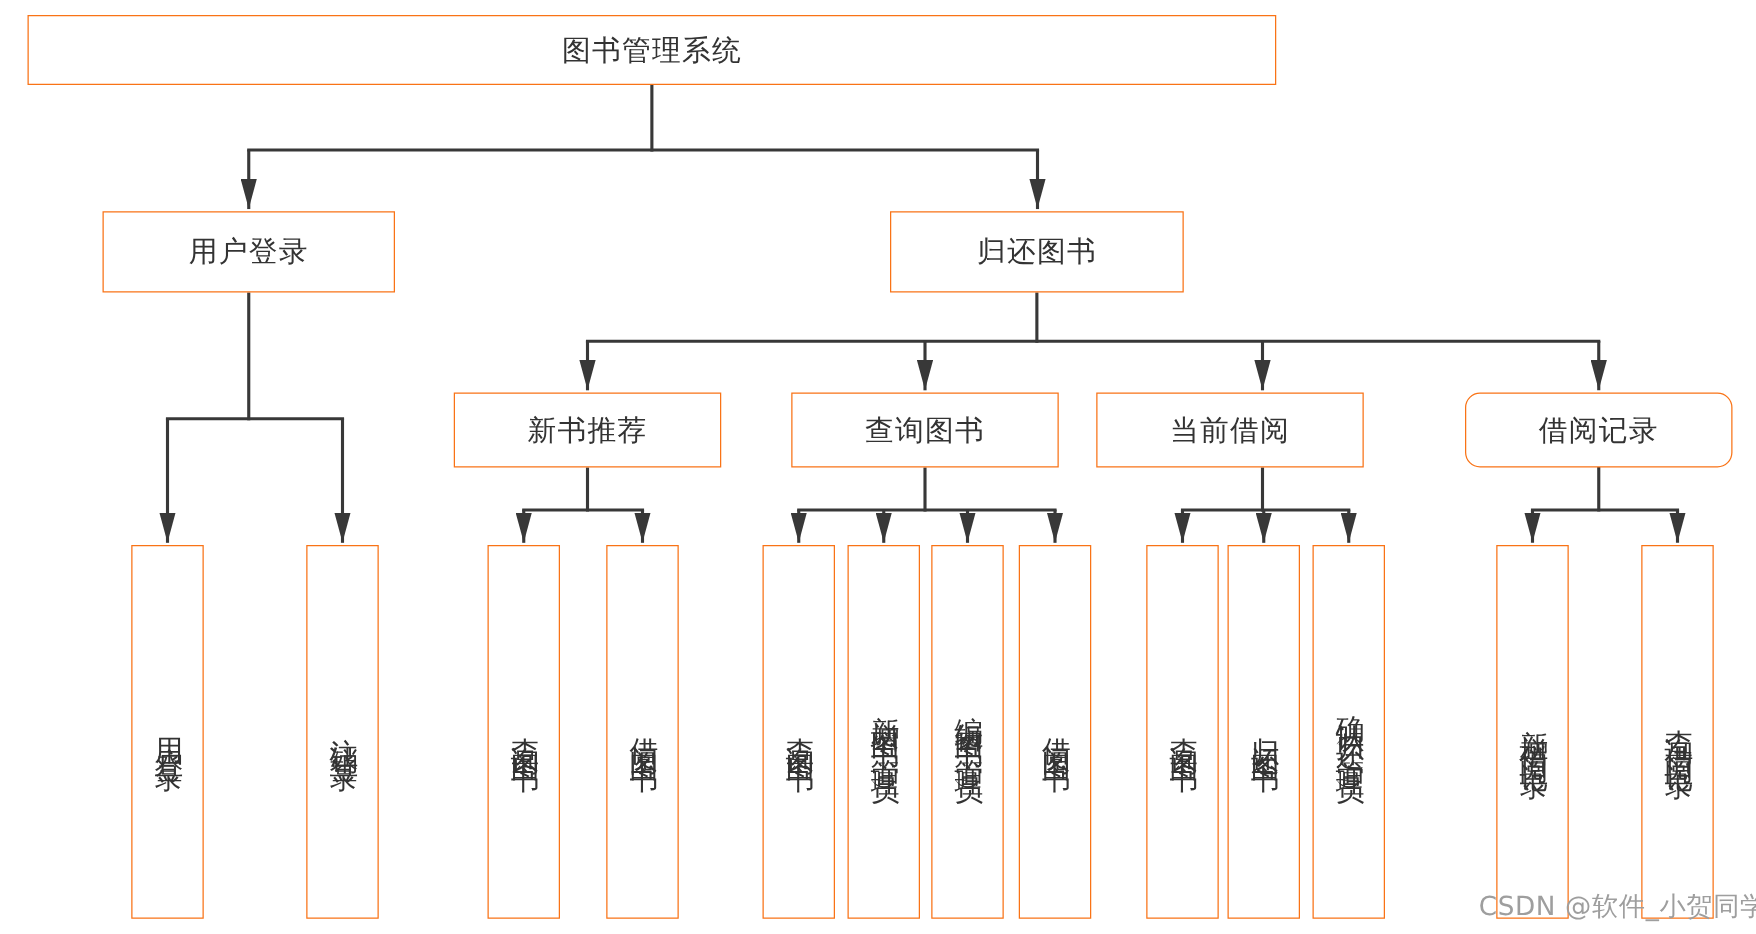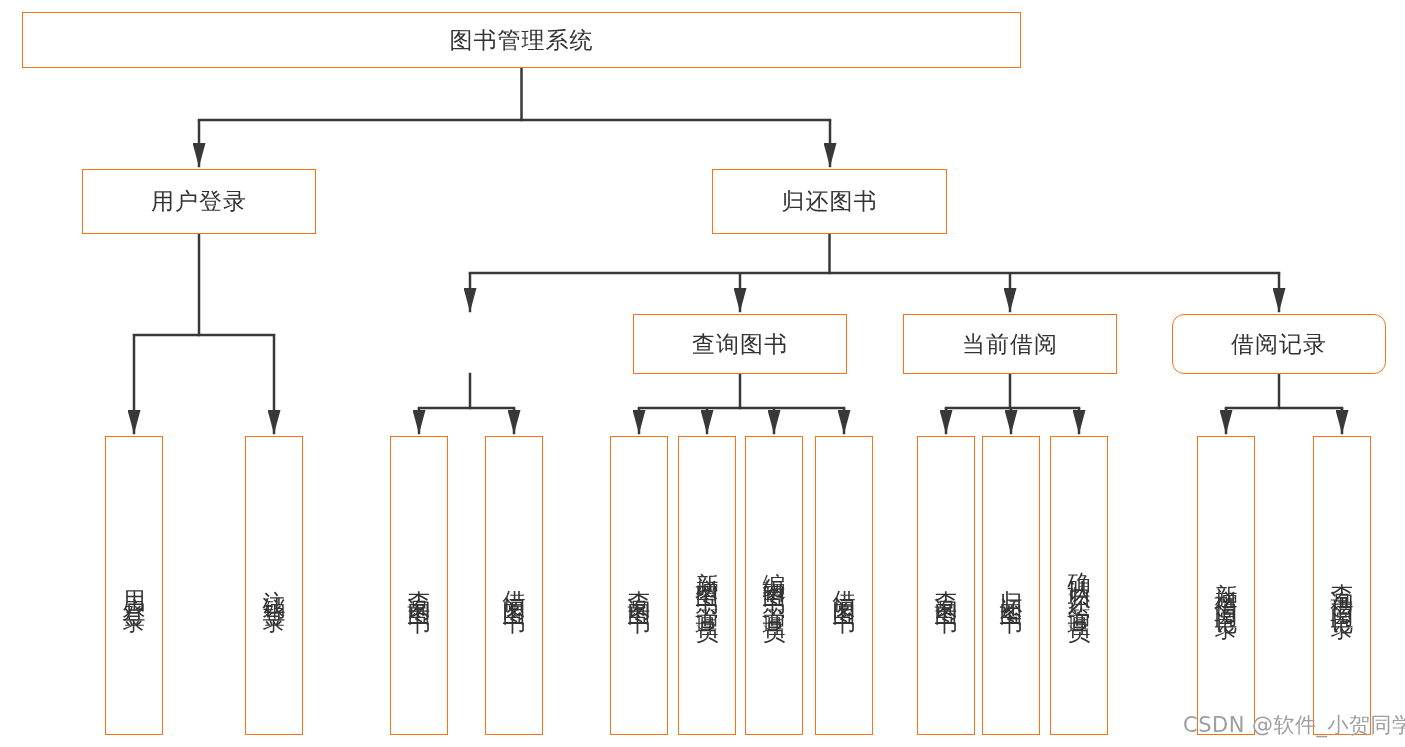--- a/index.html
+++ b/index.html
@@ -91,24 +91,27 @@
     <span class="hlabel">图书管理系统</span>
   </div>
 
   <div class="node lvl2" style="left:82px;">
     <span class="hlabel">用户登录</span>
   </div>
   <div class="node lvl2" style="left:712px; width:235px;">
     <span class="hlabel">归还图书</span>
   </div>
 
+  <div class="node lvl3" style="left:363px;">
+    <span class="hlabel">新书推荐</span>
+  </div>
   <div class="node lvl3" style="left:633px;">
     <span class="hlabel">查询图书</span>
   </div>
-  <div class="node lvl3" style="left:903px;">
+  <div class="node lvl3" style="left:877px;">
     <span class="hlabel">当前借阅</span>
   </div>
   <div class="node lvl3" style="left:1172px;border-radius:12px;">
     <span class="hlabel">借阅记录</span>
   </div>
 
   <div class="node leaf" style="left:105px;">
     <span class="vtext">用户登录</span>
   </div>
   <div class="node leaf" style="left:245px;">

